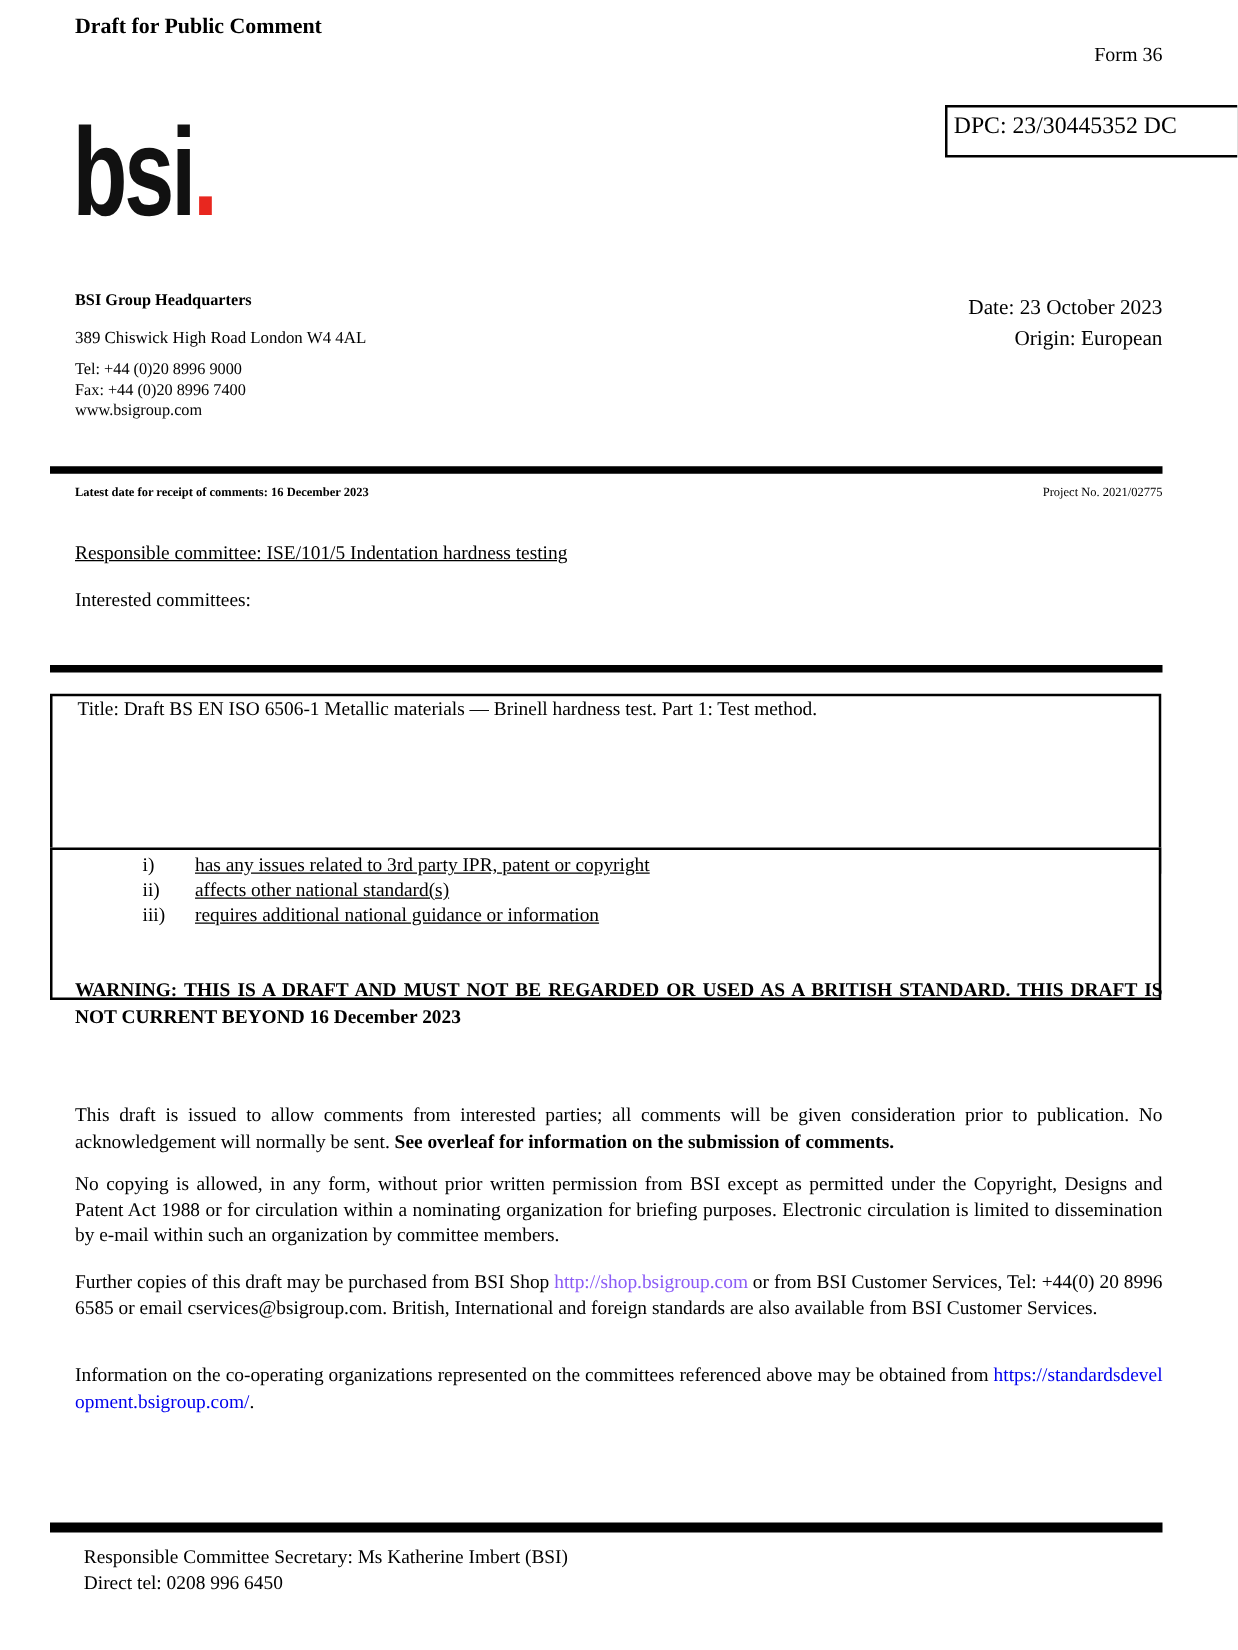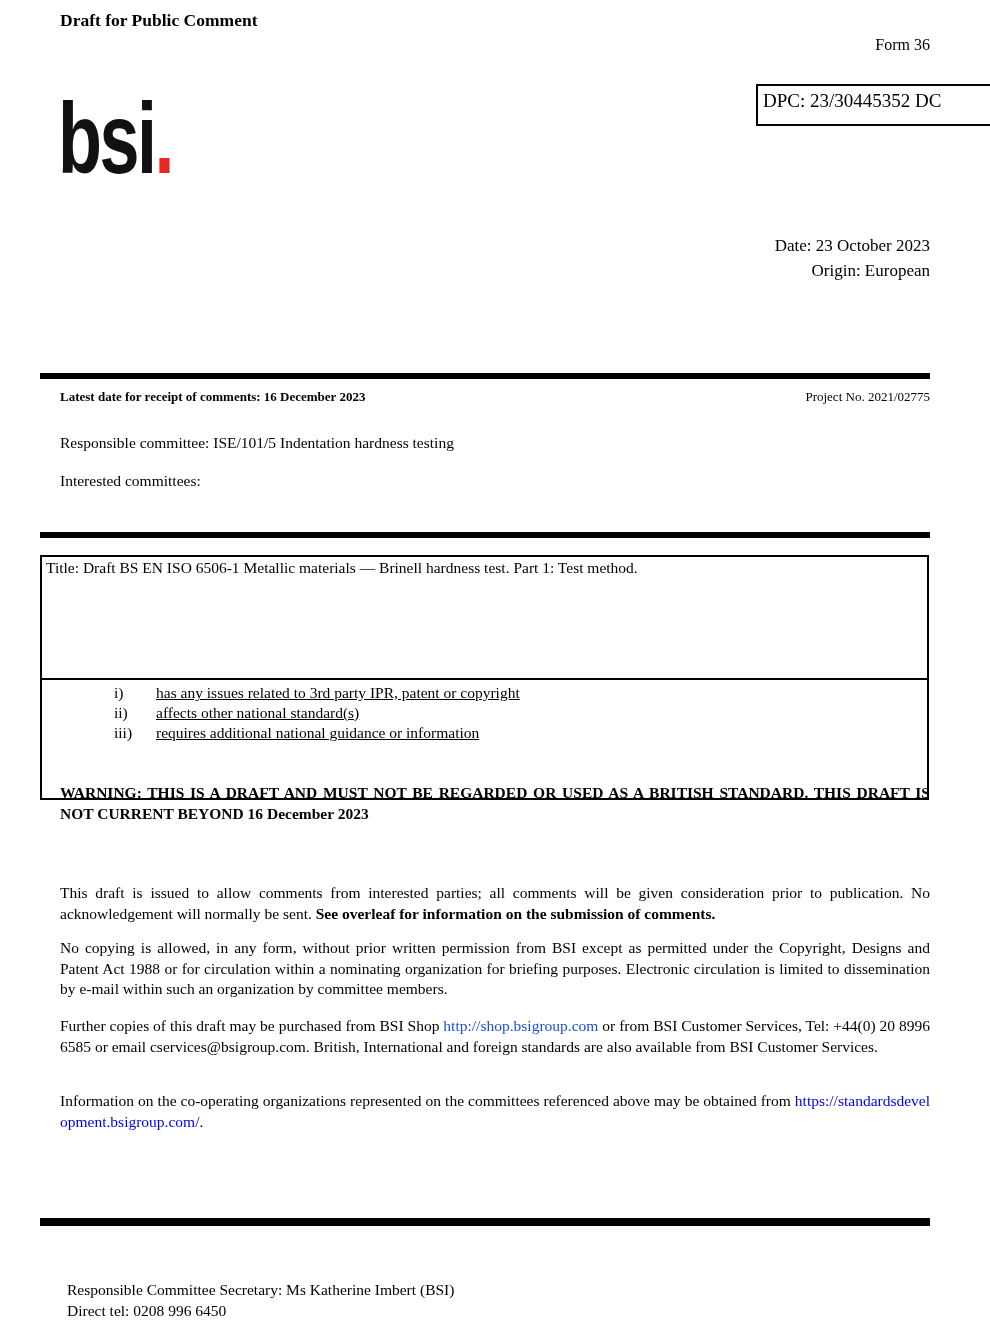--- a/index.html
+++ b/index.html
@@ -30,52 +30,59 @@
   .contact{left:60px;top:232px;font-size:13px;line-height:16.5px;}
   .contact .name{font-weight:bold;margin-bottom:13px;}
   .contact .addr{font-size:13.5px;margin-bottom:9px;}
 
   .meta-right{right:60px;top:233px;text-align:right;font-size:17px;line-height:25px;}
 
   .bar1{top:373px;height:6px;}
   .bar2{top:532px;height:6px;}
   .bar3{top:1218px;height:8px;}
 
-  .comments-row{left:60px;top:389px;width:870px;display:flex;justify-content:space-between;font-size:13px;}
-  .responsible{left:60px;top:434px;font-size:15.5px;}
+  .comments-row{left:60px;top:389px;width:870px;display:flex;justify-content:space-between;font-size:10px;}
+  .responsible{left:60px;top:434px;font-size:15.5px;text-decoration:underline;}
   .interested{left:60px;top:472px;font-size:15.5px;}
 
-  .title-box{top:555px;height:144px;padding:2px 4px;font-size:15.5px;}
+  .title-box{top:555px;height:144px;padding:2px 20px;font-size:15.5px;}
   .kw-box{top:678px;height:122px;padding:2px 4px;font-size:15.5px;line-height:20px;}
   .kw-list{margin-left:68px;margin-top:1px;text-decoration:underline;}
   .kw-row{line-height:20px;}
   .kw-num{display:inline-block;width:42px;}
 
   .warning{top:782px;font-weight:bold;line-height:21px;}
   .para1{top:883px;}
   .para2{top:938px;}
   .para3{top:1016px;}
   .para4{top:1091px;}
 
-  .footer{left:67px;top:1236px;font-size:15.5px;line-height:20.5px;margin-top:44px;}
+  .footer{left:67px;top:1236px;font-size:15.5px;line-height:20.5px;}
 </style>
 </head>
 <body>
 
 <div class="doc">
 
   <div class="abs header-label">Draft for Public Comment</div>
   <div class="abs form-number">Form 36</div>
 
   <div class="abs dpc-box">
     <span>DPC: 23/30445352 DC</span>
   </div>
 
   <div class="abs logo"><span>bsi</span><span style="color: rgb(232, 39, 31);">.</span></div>
 
+  <div class="abs contact">
+    <div class="name">BSI Group Headquarters</div>
+    <div class="addr">389 Chiswick High Road London W4 4AL</div>
+    <div>Tel: +44 (0)20 8996 9000</div>
+    <div>Fax: +44 (0)20 8996 7400</div>
+    <div>www.bsigroup.com</div>
+  </div>
 
   <div class="abs meta-right">
     <div>Date: 23 October 2023</div>
     <div>Origin: European</div>
   </div>
 
   <div class="bar bar1"></div>
 
   <div class="abs comments-row">
     <span class="b">Latest date for receipt of comments: 16 December 2023</span>
@@ -98,21 +105,21 @@
       <div class="kw-row"><span class="kw-num">iii)</span><span>requires additional national guidance or information</span></div>
     </div>
   </div>
 
   <div class="body-par j warning">WARNING: THIS IS A DRAFT AND MUST NOT BE REGARDED OR USED AS A BRITISH STANDARD. THIS DRAFT IS NOT CURRENT BEYOND 16 December 2023</div>
 
   <div class="body-par j para1"><span>This draft is issued to allow comments from interested parties; all comments will be given consideration prior to publication. No acknowledgement will normally be sent.</span> <span class="b">See overleaf for information on the submission of comments.</span></div>
 
   <div class="body-par j para2">No copying is allowed, in any form, without prior written permission from BSI except as permitted under the Copyright, Designs and Patent Act 1988 or for circulation within a nominating organization for briefing purposes. Electronic circulation is limited to dissemination by e-mail within such an organization by committee members.</div>
 
-  <div class="body-par j para3"><span>Further copies of this draft may be purchased from BSI Shop</span> <a class="link" style="color: #1d4ed8;">http://shop.bsigroup.com</a> <span>or from BSI Customer Services, Tel: +44(0) 20 8996 6585 or email cservices@bsigroup.com. British, International and foreign standards are also available from BSI Customer Services.</span></div>
+  <div class="body-par j para3"><span>Further copies of this draft may be purchased from BSI Shop</span> <a class="link" style="color: #8b5cf6;">http://shop.bsigroup.com</a> <span>or from BSI Customer Services, Tel: +44(0) 20 8996 6585 or email cservices@bsigroup.com. British, International and foreign standards are also available from BSI Customer Services.</span></div>
 
   <div class="body-par j para4"><span>Information on the co-operating organizations represented on the committees referenced above may be obtained from</span> <a class="link break" style="color: rgb(0, 0, 238);">https://standardsdevelopment.bsigroup.com/</a><span>.</span></div>
 
   <div class="bar bar3"></div>
 
   <div class="abs footer">
     <div>Responsible Committee Secretary: Ms Katherine Imbert (BSI)</div>
     <div>Direct tel: 0208 996 6450</div>
   </div>
 

